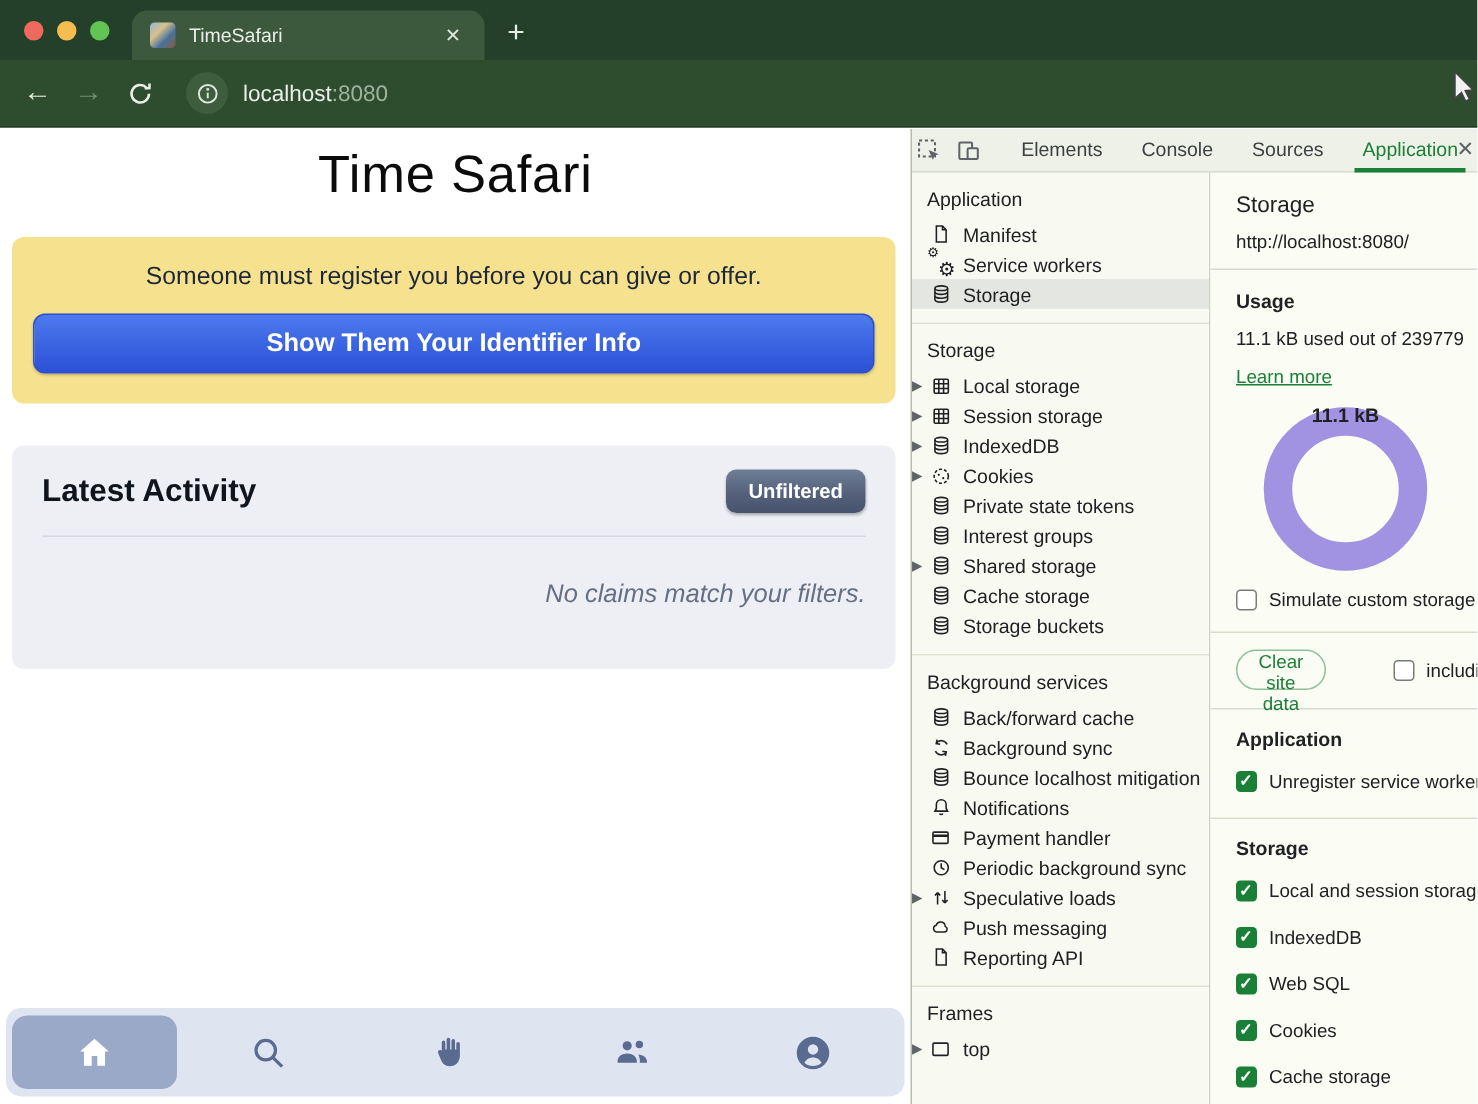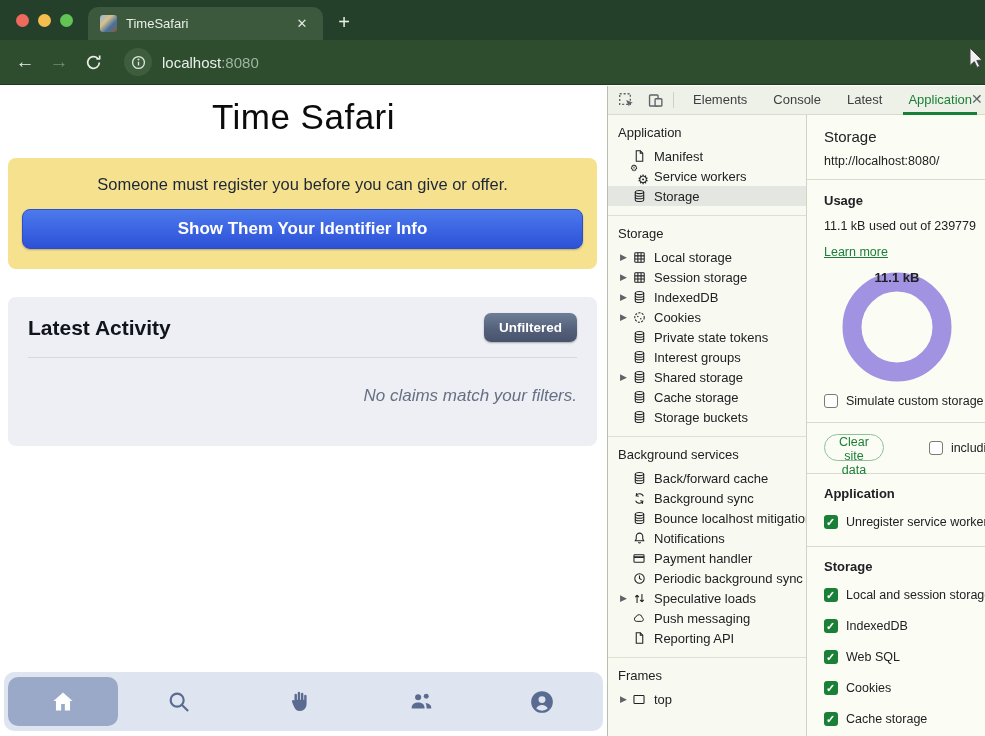--- a/index.html
+++ b/index.html
@@ -55,35 +55,35 @@
   .bottomnav { position:absolute; left:4px; right:4px; bottom:5px; height:59px; background:#dfe5f0;
     border-radius:10px; display:flex; align-items:center; }
   .nav-item { flex:1; display:flex; align-items:center; justify-content:center; height:100%; color:#5a6b92; }
   .nav-pill { flex:none; width:110px; height:49px; margin:0 0 0 4px; background:#9aa9c7; border-radius:10px;
     display:flex; align-items:center; justify-content:center; color:#fff; }
 
   
   .devtools { position:absolute; left:607px; top:86px; width:378px; height:650px; background:#f8faf1;
     border-left:1px solid #b6bfae; display:flex; flex-direction:column; }
   .dt-toolbar { height:29px; flex:none; background:#eef1e7; border-bottom:1px solid #d8dccb;
-    display:flex; align-items:center; position:relative; }
+    display:flex; align-items:center; position:relative;justify-content:flex-end; }
   .dt-tbicon { width:20px; height:20px; margin-left:9px; display:flex; align-items:center; justify-content:center; }
   .dt-sep { width:1px; height:16px; background:#ccd1c2; margin:0 6px 0 8px; }
   .dt-tab { font-size:13px; color:#3c4043; padding:0 13px; height:29px; line-height:28px; position:relative;
     white-space:nowrap; }
   .dt-tab.active { color:#1a7f37; }
   .dt-tab.active::after { content:""; position:absolute; left:8px; right:8px; bottom:0; height:2.5px;
     background:#1a7f37; }
   .dt-close { position:absolute; right:-6px; top:5px; color:#5f6368; font-size:14px; width:20px; text-align:left; }
   .dt-body { flex:1; display:flex; min-height:0; }
   .dt-tree { width:199px; flex:none; border-right:1px solid #cfd4c4; overflow:hidden; }
   .tree-section { padding:8px 0 9px; border-bottom:1px solid #dde1d2; }
   .tree-section:last-child { border-bottom:none; }
   .sec-title { font-size:13px; color:#202124; margin:2px 0 6px 10px; }
-  .tree-row { display:flex; align-items:center; height:20px; padding-left:12px; white-space:nowrap; }
+  .tree-row { display:flex; align-items:center; height:20px; padding-left:0; white-space:nowrap; }
   .tree-row.selected { background:#e4e6e1; }
   .t-arrow { width:11px; font-size:9px; color:#5f6368; flex:none; }
   .t-icon { width:16px; height:16px; flex:none; margin-right:7px; display:flex; align-items:center;
     justify-content:center; }
   .t-label { font-size:13px; color:#202124; }
   .dt-panel { flex:1; min-width:0; overflow:hidden; background:#fbfdf4; padding-top:13px; }
   .p-pad { padding-left:17px; }
   .panel-title { font-size:15px; color:#202124; margin-bottom:9px; }
   .panel-origin { font-size:12.5px; color:#202124; margin-bottom:11px; }
   .p-divider { border:none; border-top:1px solid #d8dccb; }
@@ -224,21 +224,21 @@
       <span class="dt-tbicon">
         <svg width="17" height="17" viewBox="0 0 20 20" fill="none" stroke="#5f6368" stroke-width="1.6">
           <rect x="3" y="3.5" width="10" height="13" rx="1"></rect>
           <rect x="9.5" y="8" width="8" height="8.5" rx="1" fill="#eef1e7"></rect>
         </svg>
       </span>
       <span class="dt-sep"></span>
       <span id="dt-tabs" style="display:flex;">
           <span class="dt-tab">Elements</span>
           <span class="dt-tab">Console</span>
-          <span class="dt-tab">Latest</span>
+          <span class="dt-tab">Sources</span>
           <span class="dt-tab active">Application</span>
         </span>
       <span class="dt-close">✕</span>
     </div>
 
     <div class="dt-body">
 
       <div class="dt-tree" id="dt-tree">
   <div class="tree-section">
     <div class="sec-title">Application</div>

